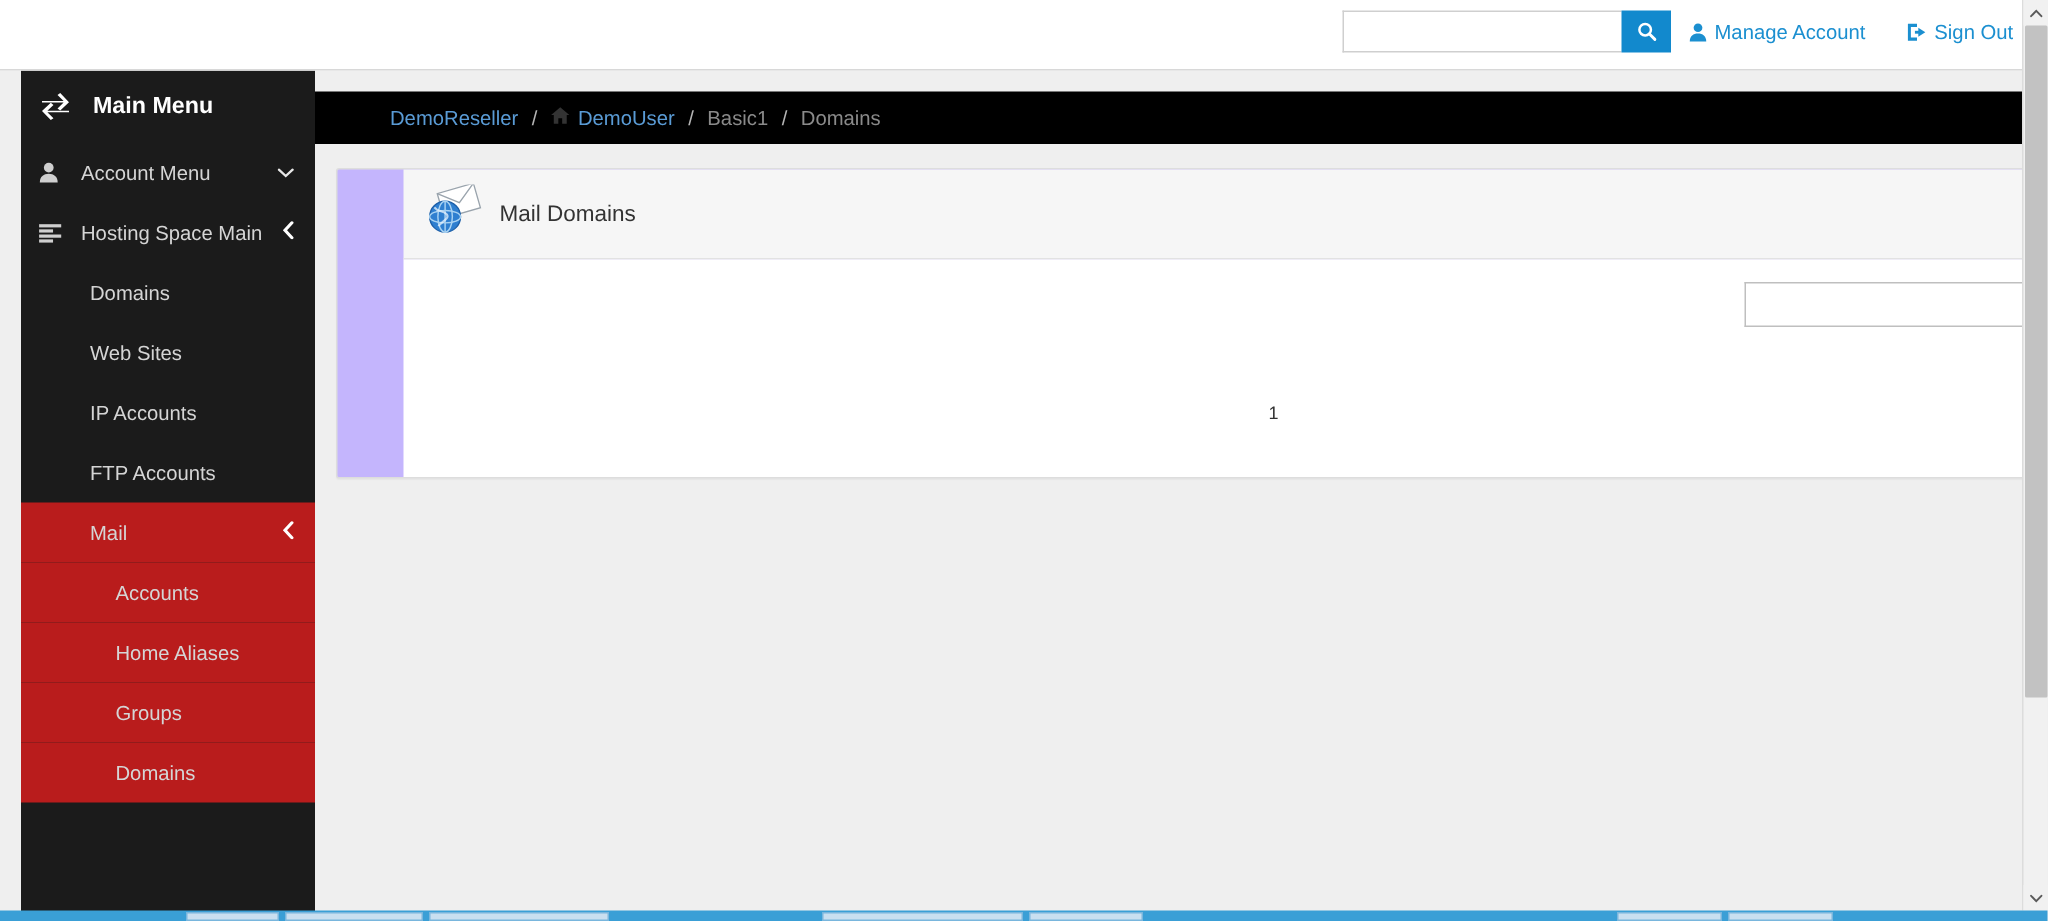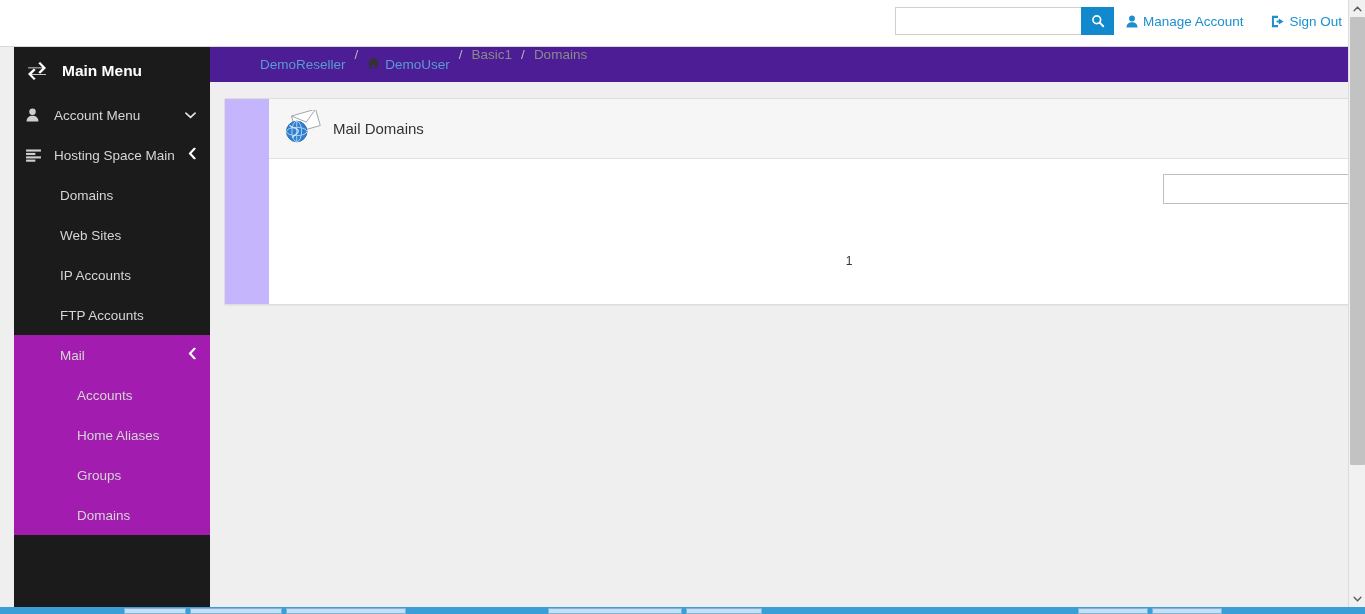--- a/index.html
+++ b/index.html
@@ -81,34 +81,34 @@
     width: 20px; display: flex; align-items: center; justify-content: flex-start;
     color: #cfcfcf; flex: none;
   }
   .sb-item .lbl { margin-left: 8px; }
   .sb-item .caret {
     position: absolute; right: 14px; top: 50%; transform: translateY(-50%);
     color: #fff;
   }
   .sb-item.sub { padding-left: 38px; }
   .sb-item.sub2 { padding-left: 55px; }
-  .sb-item.active { background: #a21caf; }
+  .sb-item.active { background: #b91c1c; }
 
   
   .content {
     position: absolute; top: 47px; left: 196px;
     width: 1152px; height: 567px;
     background: #efefef;
     overflow: hidden;
   }
   .crumb-bar {
-    height: 35px; background: #4c1d95;
-    display: flex; 
+    height: 35px; background: #000000;
+    display: flex; align-items: center;
     padding-left: 64px; gap: 9px;
-    font-size: 13.5px; color: #8a8a8a;
+    font-size: 13.5px; color: #8a8a8a; margin-top: 14px;
   }
   .crumb-bar a {
     color: #5a9bd5; text-decoration: none;
     display: inline-flex; align-items: center; gap: 5px; cursor: pointer;
   }
   .crumb-sep { color: #b5b5b5; }
   .crumb-static { color: #8a8a8a; }
 
   .panel {
     margin: 16px 28px 0 28px;

